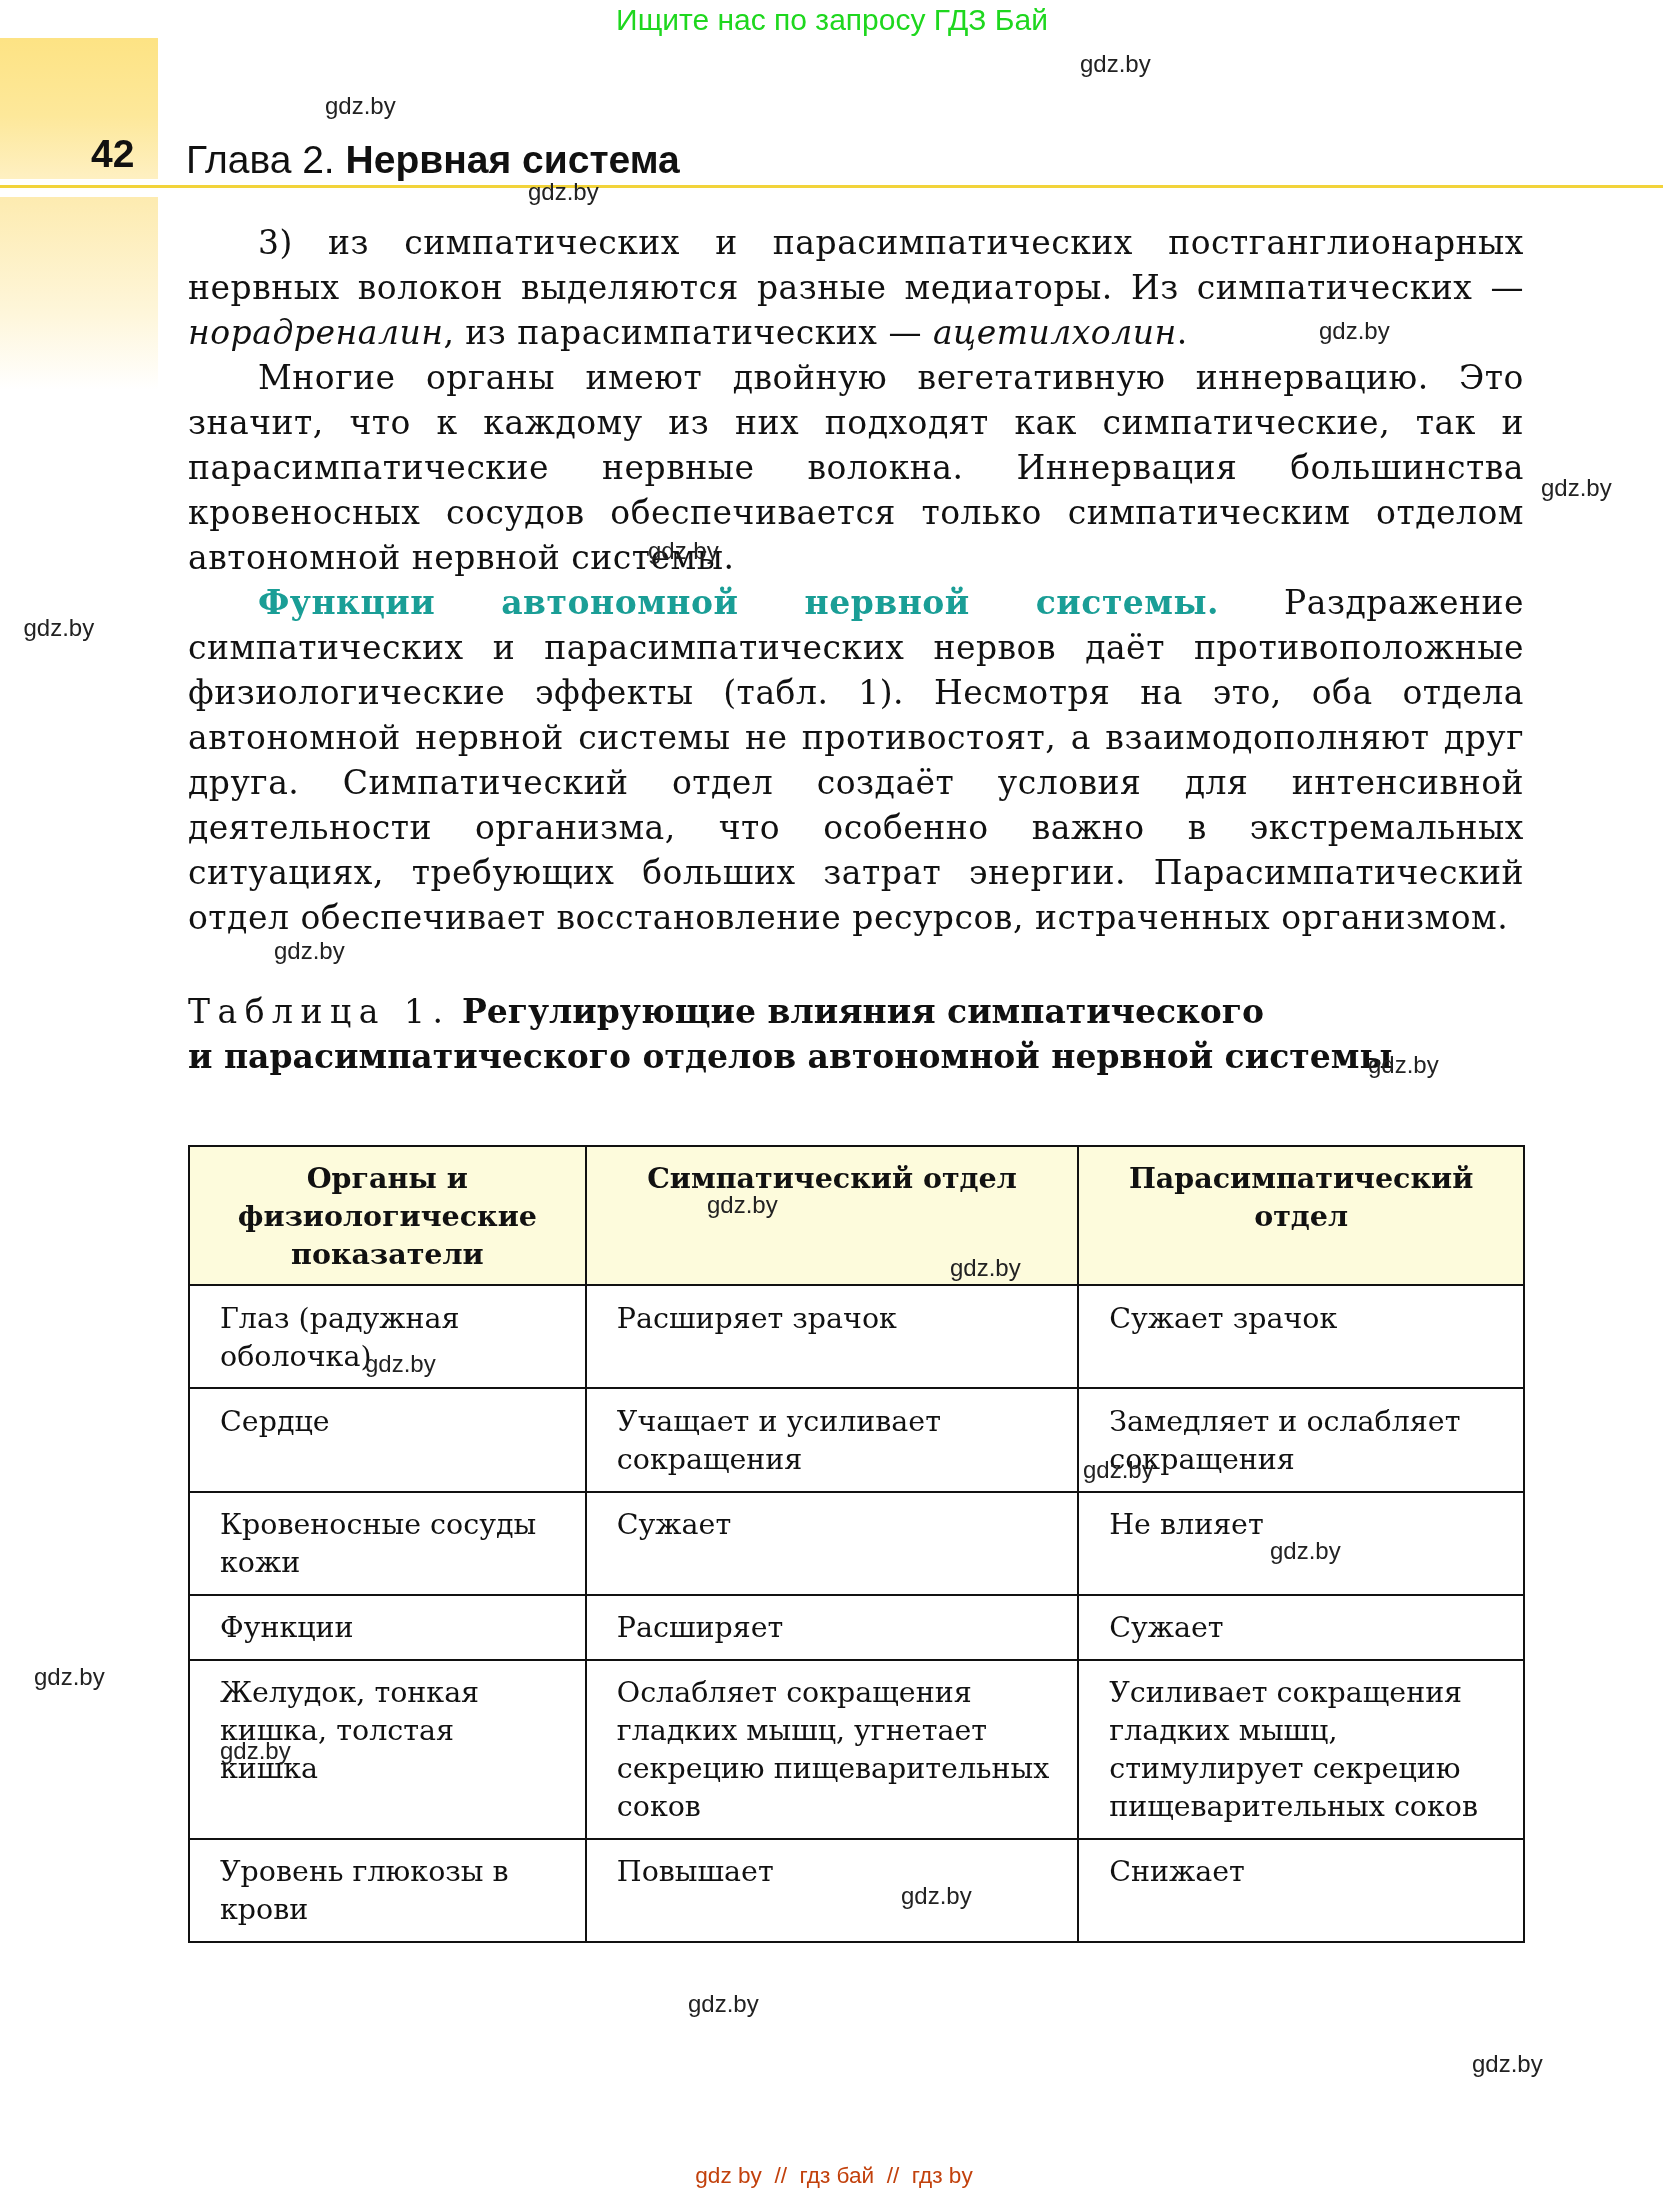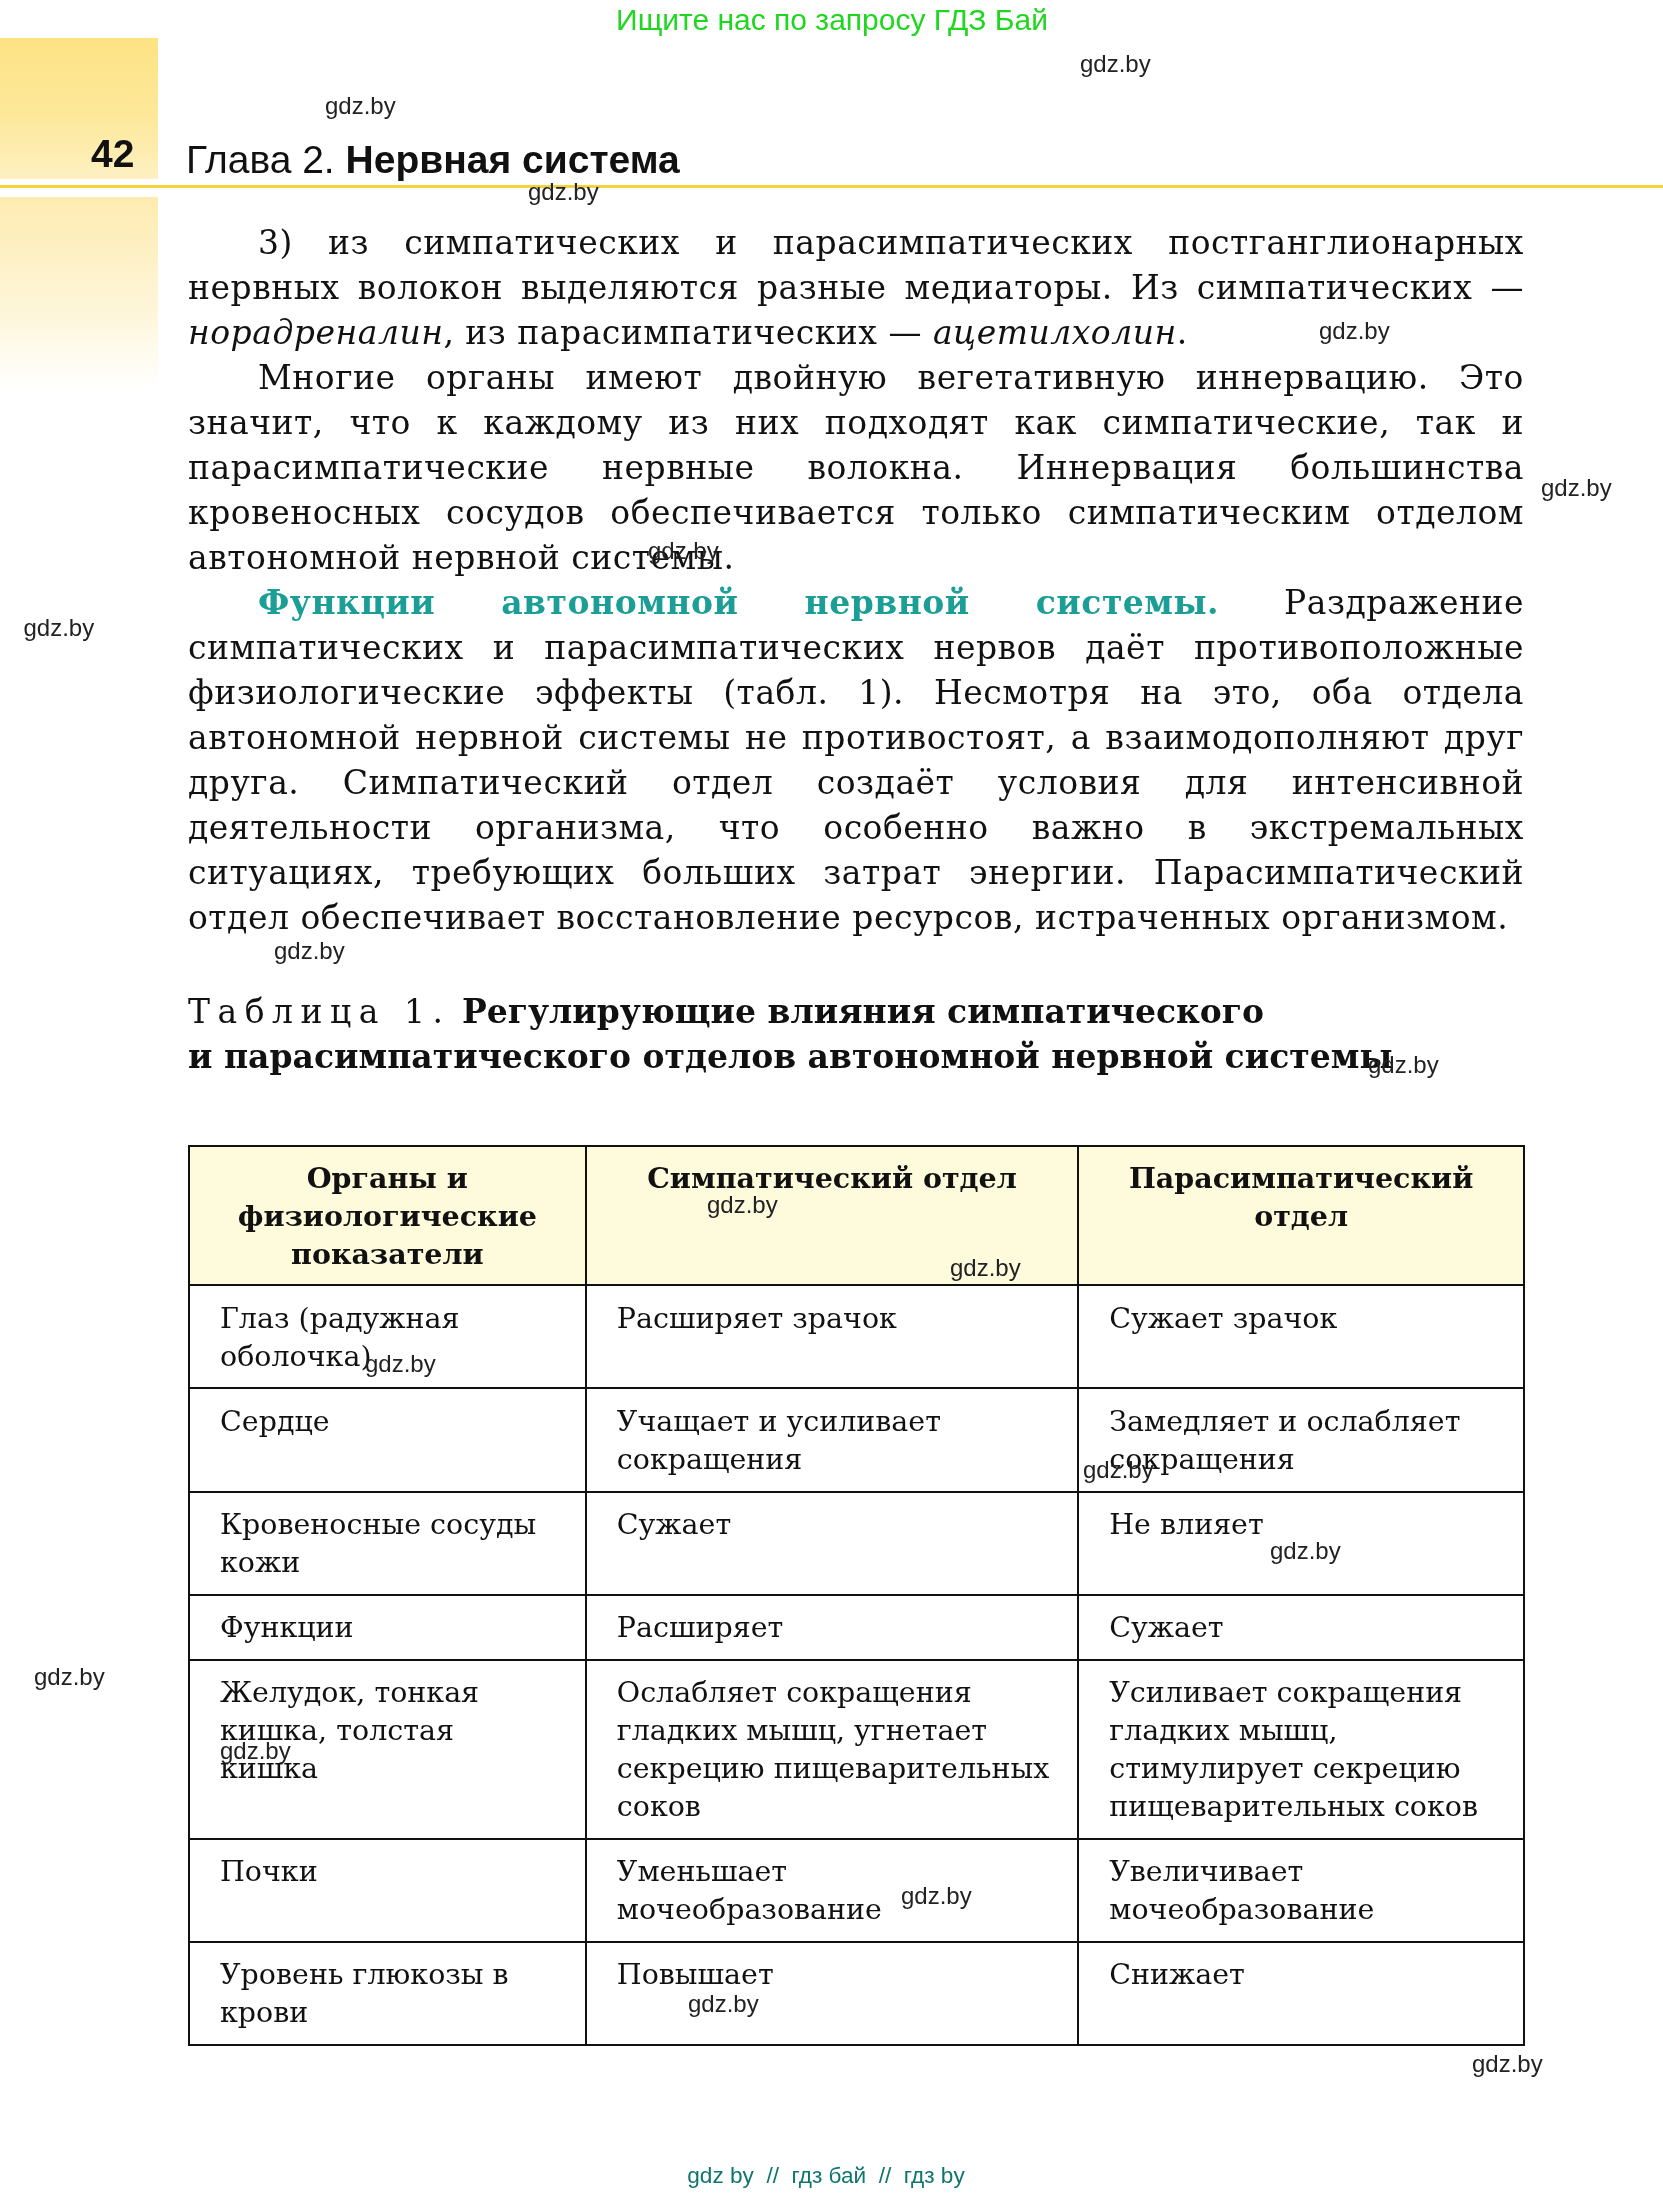--- a/index.html
+++ b/index.html
@@ -56,22 +56,22 @@
     padding:11.7px 17px;
   }
   table.tbl col.c1 { width:397px; }
   table.tbl col.c2 { width:493px; }
   table.tbl col.c3 { width:446px; }
   .wm {
     position:absolute; font-family:"Liberation Sans", sans-serif; font-size:24px; color:#222;
     white-space:nowrap;
   }
   .footer {
-    position:absolute; left:4px; top:2163px; width:1644px; text-align:center;
-    font-family:"Liberation Sans", sans-serif; font-size:22.6px; color:#0f766e;
+    position:absolute; left:12px; top:2163px; width:1644px; text-align:center;
+    font-family:"Liberation Sans", sans-serif; font-size:22.6px; color:#c2410c;
   }
 </style>
 </head>
 <body>
 
 <div class="banner">Ищите нас по запросу ГДЗ Бай</div>
 
 <div class="yellow-block"></div>
 <div class="yellow-fade"></div>
 <div class="page-number">42</div>
@@ -126,25 +126,20 @@
       <td>Функции</td>
       <td>Расширяет</td>
       <td>Сужает</td>
     </tr>
     <tr style="height:172px">
       <td>Желудок, тонкая кишка, толстая кишка</td>
       <td>Ослабляет сокращения гладких мышц, угнетает секрецию пищеварительных соков</td>
       <td>Усиливает сокращения гладких мышц, стимулирует секрецию пищеварительных соков</td>
     </tr>
     <tr style="height:97px">
-      <td>Почки</td>
-      <td>Уменьшает мочеобразование</td>
-      <td>Увеличивает мочеобразование</td>
-    </tr>
-    <tr style="height:97px">
       <td>Уровень глюкозы в крови</td>
       <td>Повышает</td>
       <td>Снижает</td>
     </tr>
   </tbody>
 </table>
 
 <div class="wm" style="left:1080px;top:50px">gdz.by</div>
 <div class="wm" style="left:325px;top:92px">gdz.by</div>
 <div class="wm" style="left:528px;top:178px">gdz.by</div>

